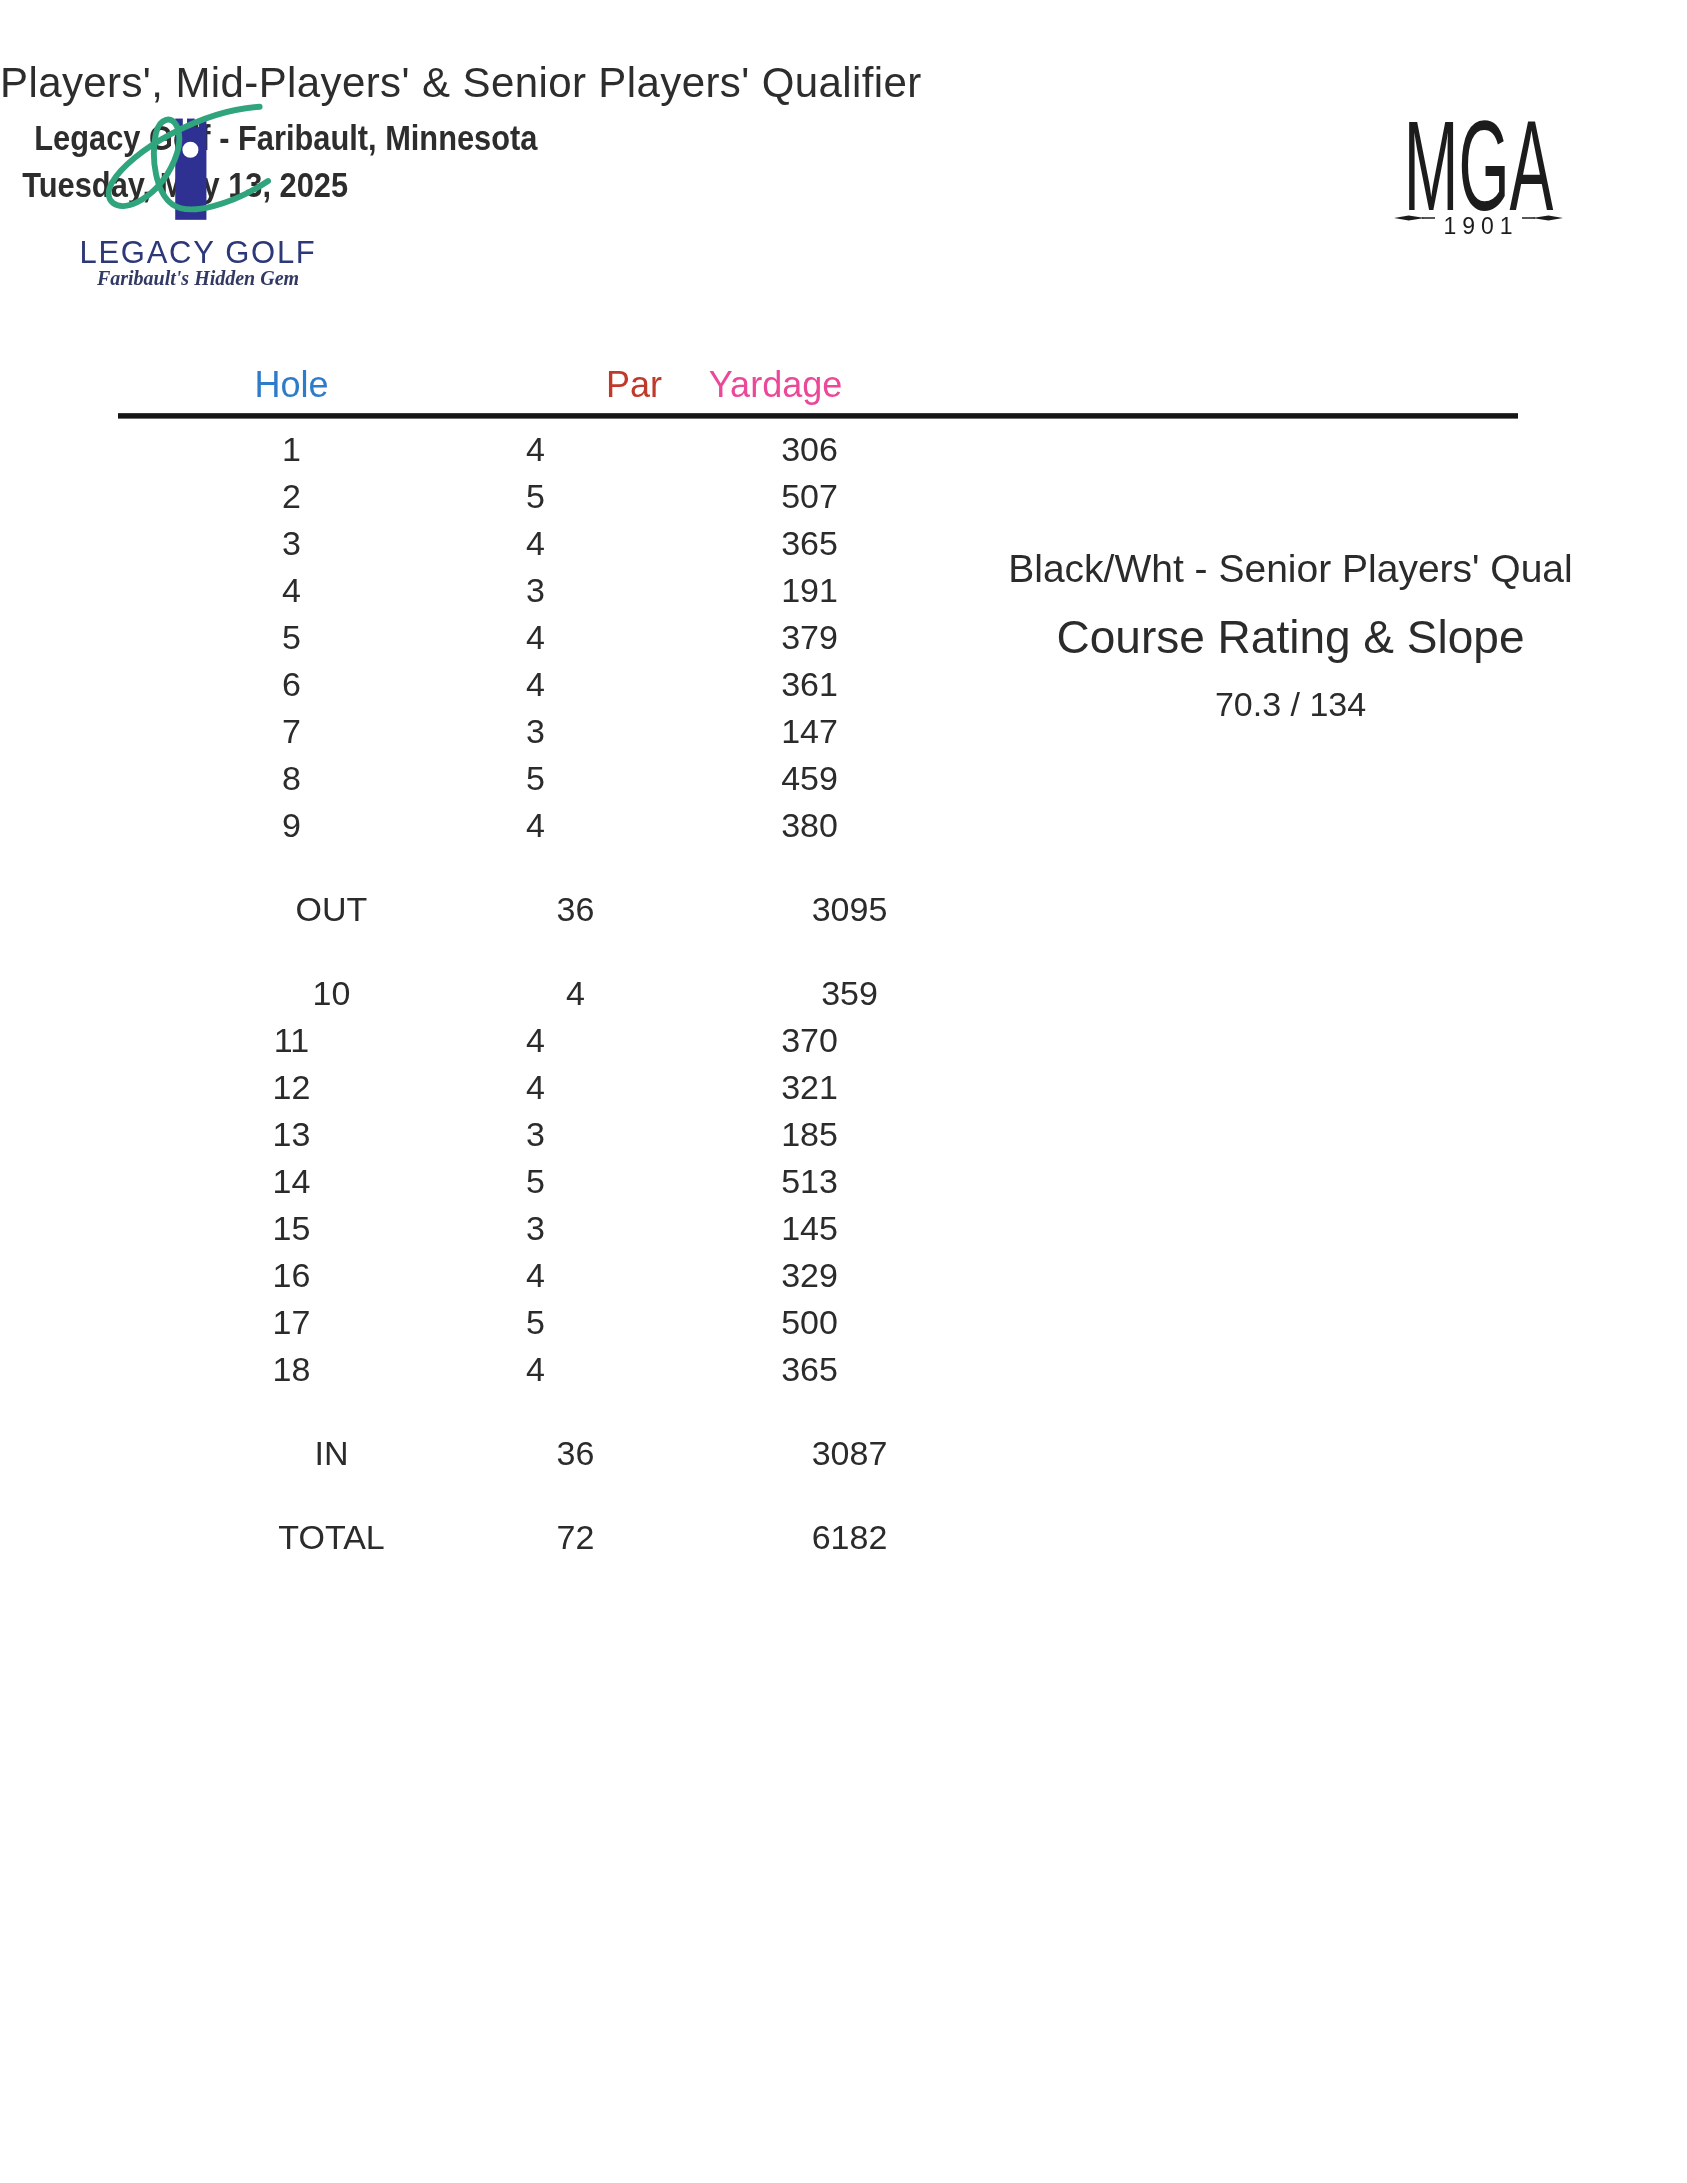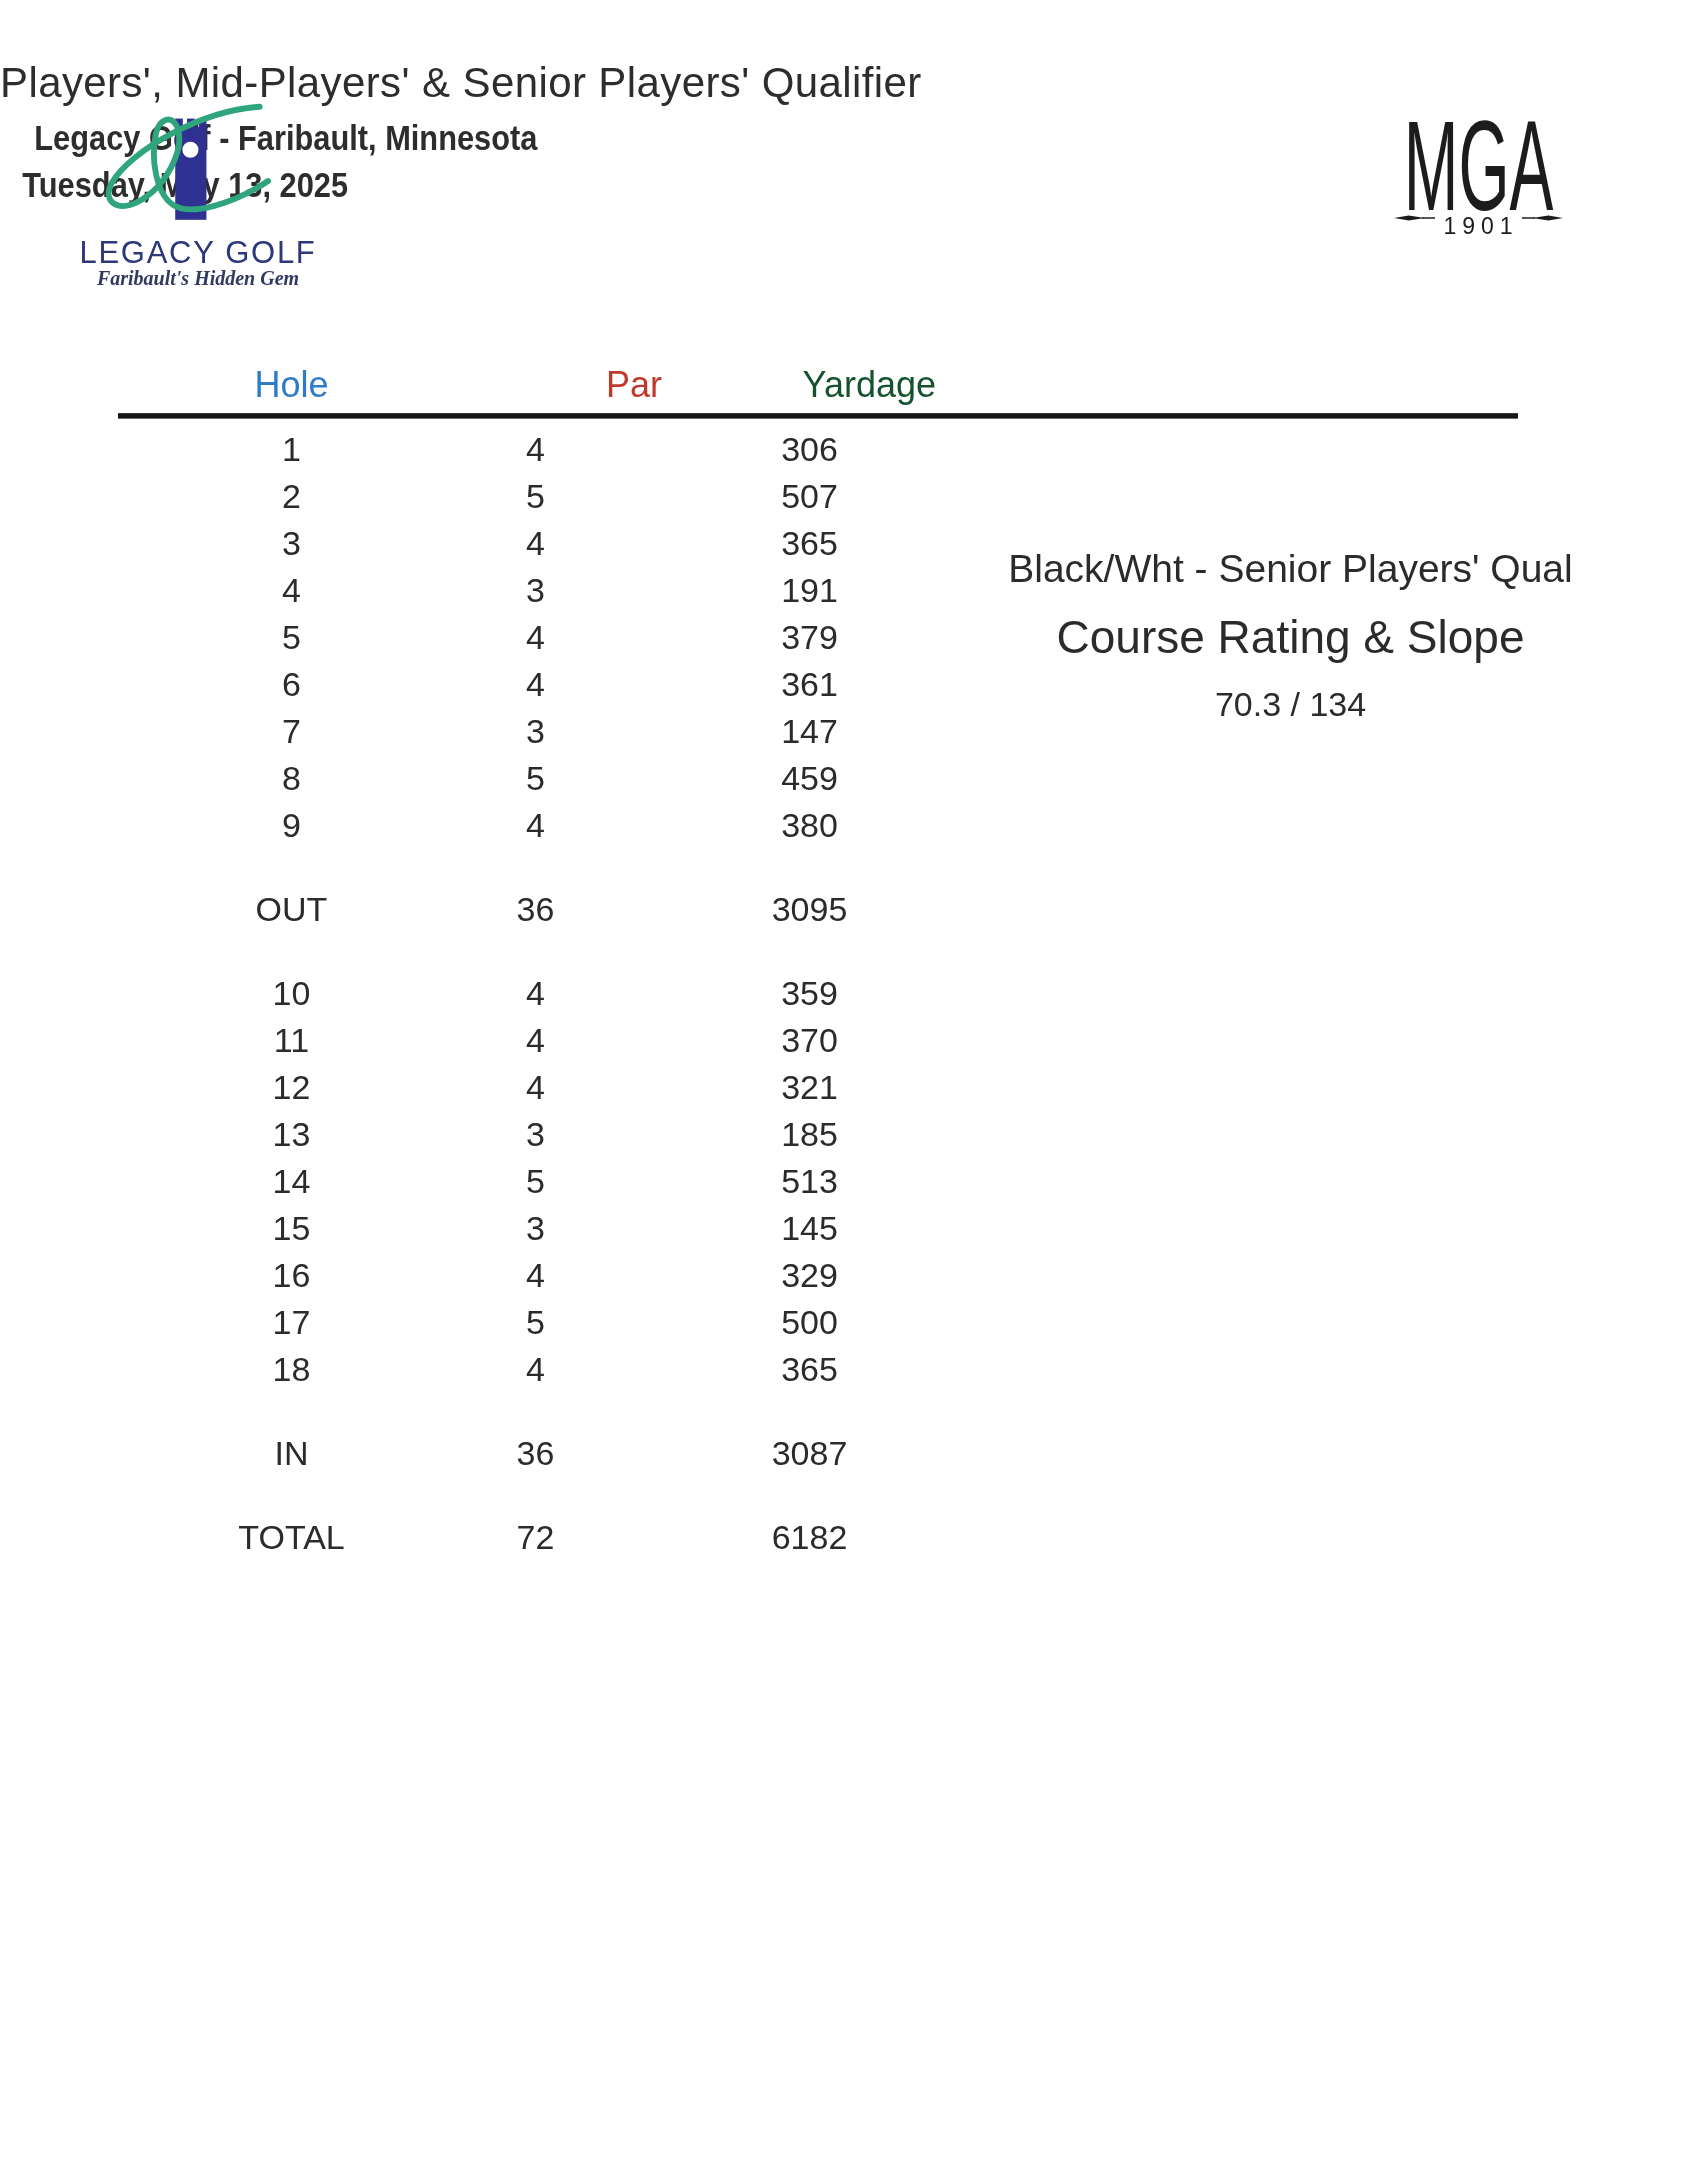--- a/index.html
+++ b/index.html
@@ -59,30 +59,30 @@
   }
   .mga-year{
     font-size:23px;letter-spacing:5.9px;color:#1c1c1c;font-weight:400;
     transform:translateX(2.5px);
   }
 
   
   .col-head{top:364px;height:42px;line-height:42px;width:253px;text-align:center;font-size:36px;}
   .col-head.hole{left:165px;color:#2e7cc9;}
   .col-head.par{left:409px;color:#c03a2b;text-align:right;}
-  .col-head.yd{left:683px;color:#14532d;text-align:right;}
+  .col-head.yd{left:649px;color:#ec4899;}
 
   .head-rule{
     left:118px;top:413px;width:1400px;height:5.9px;
     background:linear-gradient(to bottom,#3a3a3a 0 0.8px,#161616 0.8px 5px,#6e6e6e 5px 5.9px);
   }
 
   .table-body{left:0;top:426px;width:1687px;}
   .trow{position:relative;height:47px;}
-  .trow.gap{margin-top:37px;}
+  .trow.gap{margin-top:37px;margin-left:40px;}
   .cell{
     position:absolute;top:0;height:47px;line-height:47px;width:253px;
     text-align:center;font-size:34px;color:#2b2b2b;white-space:nowrap;
   }
   .cell.hole{left:165px;}
   .cell.par{left:409px;}
   .cell.yd{left:683px;}
 
   
   .info-panel{left:894px;top:0;width:793px;height:759px;text-align:center;}

